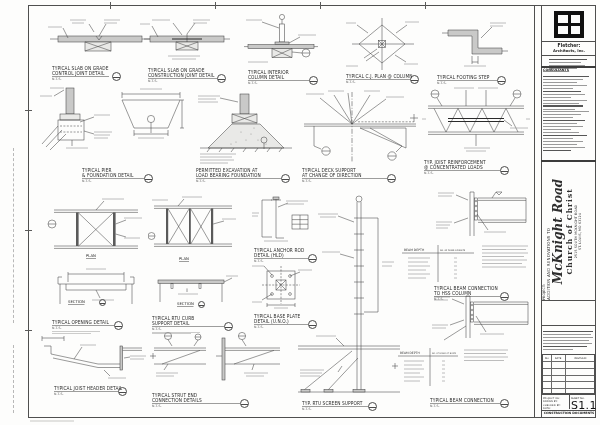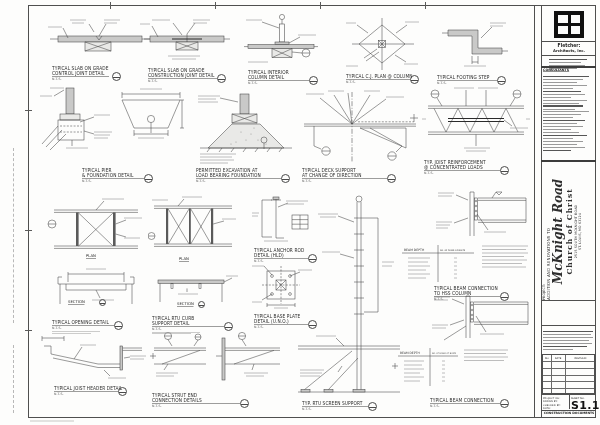--- a/index.html
+++ b/index.html
@@ -62,21 +62,21 @@
   .pj-name1{font-family:"DejaVu Serif",serif;font-style:italic;font-weight:bold;
             font-size:24px;line-height:27px;text-align:center}
   .pj-name2{font-size:15px;line-height:18px;font-weight:bold;letter-spacing:2px;text-align:center;
             font-family:"DejaVu Serif",serif}
   .pj-addr{font-size:6.5px;line-height:8px;text-align:center;letter-spacing:.3px}
   .revt{position:absolute;left:542px;top:354px;width:53px;height:40px;
         border:1px solid #4f4f4f;box-sizing:border-box}
   .revt .cv{position:absolute;top:0;bottom:0;border-left:.8px solid #6a6a6a}
   .revt .rh{position:absolute;left:0;right:0;border-top:.8px solid #6a6a6a}
   .info-div{position:absolute;left:569px;top:395px;height:14px;border-left:.8px solid #4f4f4f}
-  .sheetno{position:absolute;left:571px;top:399px;font-size:11px;font-weight:bold;letter-spacing:.3px;color:#111}
+  .sheetno{position:absolute;left:571px;top:399px;font-size:11px;font-weight:normal;letter-spacing:.3px;color:#111}
   .ilbl{display:block;font-size:5px;line-height:6.8px;letter-spacing:.2px;color:#333}
 </style>
 </head>
 <body>
 
 <div class="sheet">
 
   <div class="frame"></div>
   <div class="vline" style="left:534px"></div>
   <div class="vline" style="left:541px"></div>

